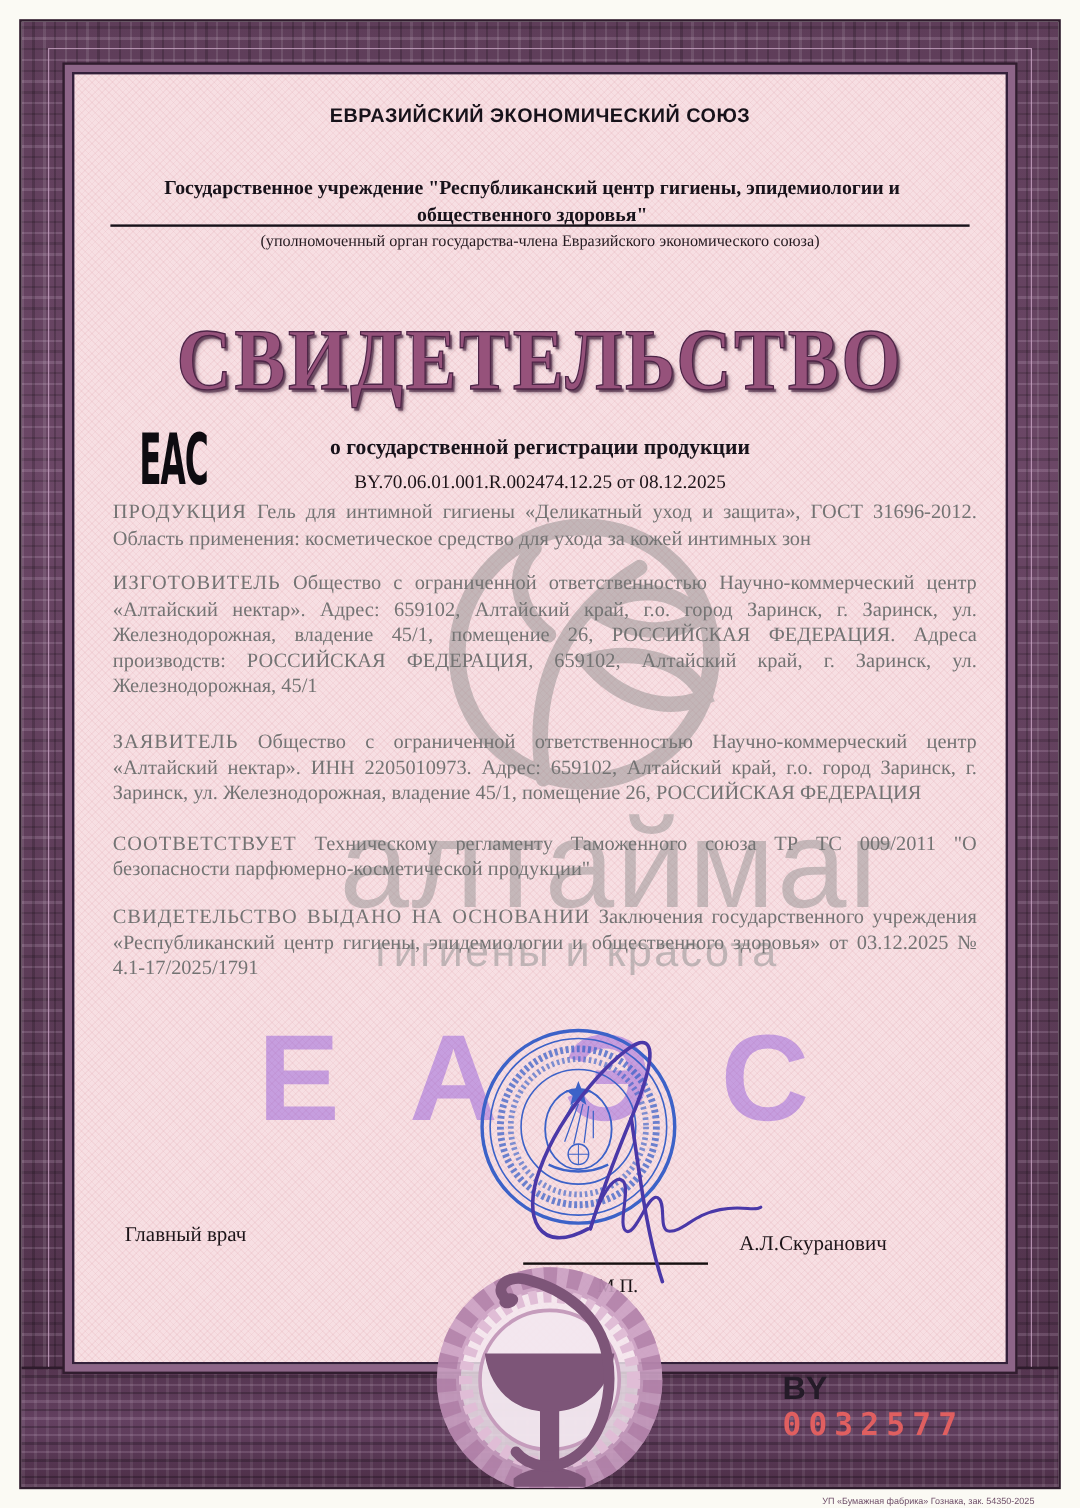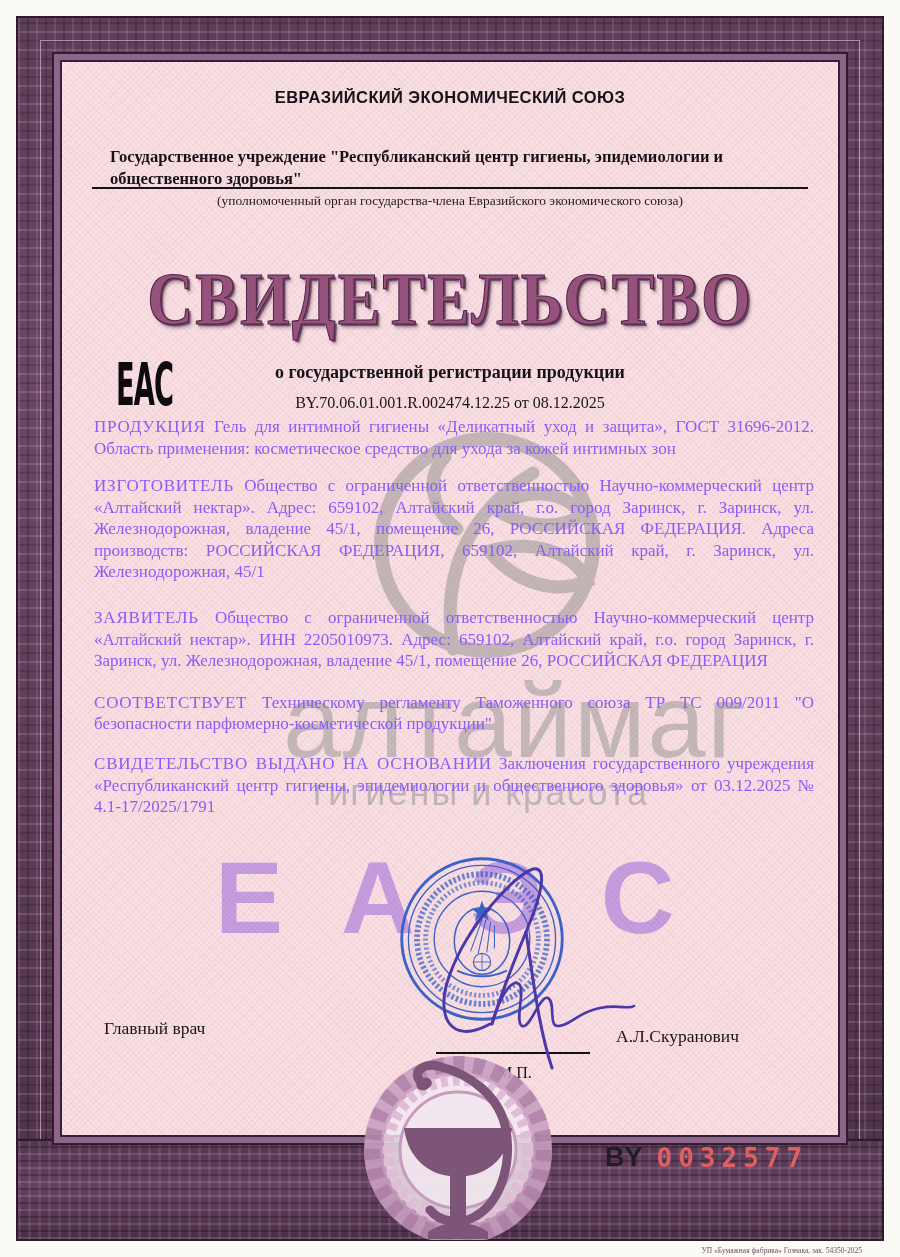--- a/index.html
+++ b/index.html
@@ -21,35 +21,35 @@
   .inner{position:absolute;left:60px;top:60px;right:60px;bottom:120px;
     background-color:#f7dfe3;
     background-image:
       repeating-linear-gradient(45deg, rgba(210,130,142,0.10) 0 1px, rgba(0,0,0,0) 1px 4px),
       repeating-linear-gradient(-45deg, rgba(210,130,142,0.10) 0 1px, rgba(0,0,0,0) 1px 4px);
     border:2px solid #33203a;
     box-shadow:0 0 0 6px #8d6588, 0 0 0 8px #311d2f;}
   
   .h-union{position:absolute;left:80px;right:80px;top:88px;text-align:center;
     font-family:"Liberation Sans",sans-serif;font-weight:bold;font-size:16.5px;letter-spacing:.4px;color:#17121a;}
-  .h-agency{position:absolute;left:110px;right:110px;top:146px;text-align:left;
+  .h-agency{position:absolute;left:97px;right:110px;top:146px;text-align:center;
     font-weight:bold;font-size:16.5px;line-height:1.35;color:#17121a;}
   .h-rule{position:absolute;left:92px;right:92px;top:187px;height:2px;background:#17121a;}
   .h-note{position:absolute;left:110px;right:110px;top:193px;text-align:center;font-size:13.5px;color:#241a20;}
   
   .title{position:absolute;left:0;right:0;top:258px;text-align:center;
     font-weight:bold;font-size:64px;letter-spacing:2px;transform:scaleY(1.14);transform-origin:center top;
     color:#96527b;-webkit-text-stroke:1px #4d2546;
     text-shadow:-1px -1px 0 #f3d9e6, 2px 2px 1px rgba(56,22,50,.65), 3px 3px 3px rgba(56,22,50,.35);}
   .subtitle{position:absolute;left:0;right:0;top:362px;text-align:center;font-weight:bold;font-size:18px;color:#17121a;}
   .numline{position:absolute;left:0;right:0;top:394px;text-align:center;font-size:16px;color:#1c1418;}
   .eac{position:absolute;left:116px;top:350px;font-family:"DejaVu Sans",sans-serif;font-weight:bold;
     font-size:31px;letter-spacing:-1px;color:#0e0b10;transform:scale(.88,1.9);transform-origin:top left;}
   
-  .paras{position:absolute;left:94px;right:86px;top:416px;font-size:17px;line-height:1.27;text-align:justify;color:#8b5cf6;}
+  .paras{position:absolute;left:94px;right:86px;top:416px;font-size:17px;line-height:1.27;text-align:justify;color:#737373;}
   .paras p{margin:0;}
   .p2{margin-top:16px !important;}
   .p3{margin-top:24px !important;}
   .p4{margin-top:20px !important;}
   .p5{margin-top:18px !important;}
   .p6{margin-top:27px !important;}
   .lbl{letter-spacing:.8px;}
   
   .wm-logo{position:absolute;left:358px;top:425px;opacity:.45;z-index:1;}
   .wm-store{position:absolute;left:283px;top:662px;font-family:"Liberation Sans",sans-serif;font-weight:normal;
@@ -61,24 +61,24 @@
   .content-layer{position:relative;z-index:2;}
   
   .stamp{position:absolute;left:396px;top:853px;z-index:3;}
   .signature{position:absolute;left:420px;top:866px;z-index:4;}
   .doctor{position:absolute;left:104px;top:1018px;font-size:17.5px;z-index:2;}
   .sig-line{position:absolute;left:436px;top:1052px;width:154px;height:2px;background:#15100f;z-index:2;}
   .sig-name{position:absolute;left:616px;top:1026px;font-size:17.5px;z-index:2;text-align:right;}
   .mp{position:absolute;left:498px;top:1064px;font-size:16px;z-index:5;}
   
   .rosette{position:absolute;left:352px;top:1050px;z-index:5;}
-  .serial{position:absolute;left:605px;top:1142px;z-index:5;display:flex;align-items:center;}
+  .serial{position:absolute;left:652px;top:1142px;z-index:5;display:flex;align-items:flex-start;flex-direction:column;}
   .serial-by{font-family:"Liberation Sans",sans-serif;font-weight:bold;font-size:27px;color:#241b28;margin-right:14px;}
   .serial-num{font-family:"DejaVu Sans Mono",monospace;font-weight:bold;font-size:26px;color:#e05f60;letter-spacing:6px;}
-  .imprint{position:absolute;right:38px;bottom:2px;font-family:Liberation Serif, serif;font-size:7.5px;color:#6e4e68;z-index:6;margin-left:35px;}
+  .imprint{position:absolute;right:38px;bottom:2px;font-family:Liberation Sans, sans-serif;font-size:7.5px;color:#6e4e68;z-index:6;margin-left:35px;}
 </style>
 </head>
 <body>
 
 <div class="page">
 
   <div class="band">
     <div class="band-inline"></div>
   </div>
   <div class="bottom-band"></div>

